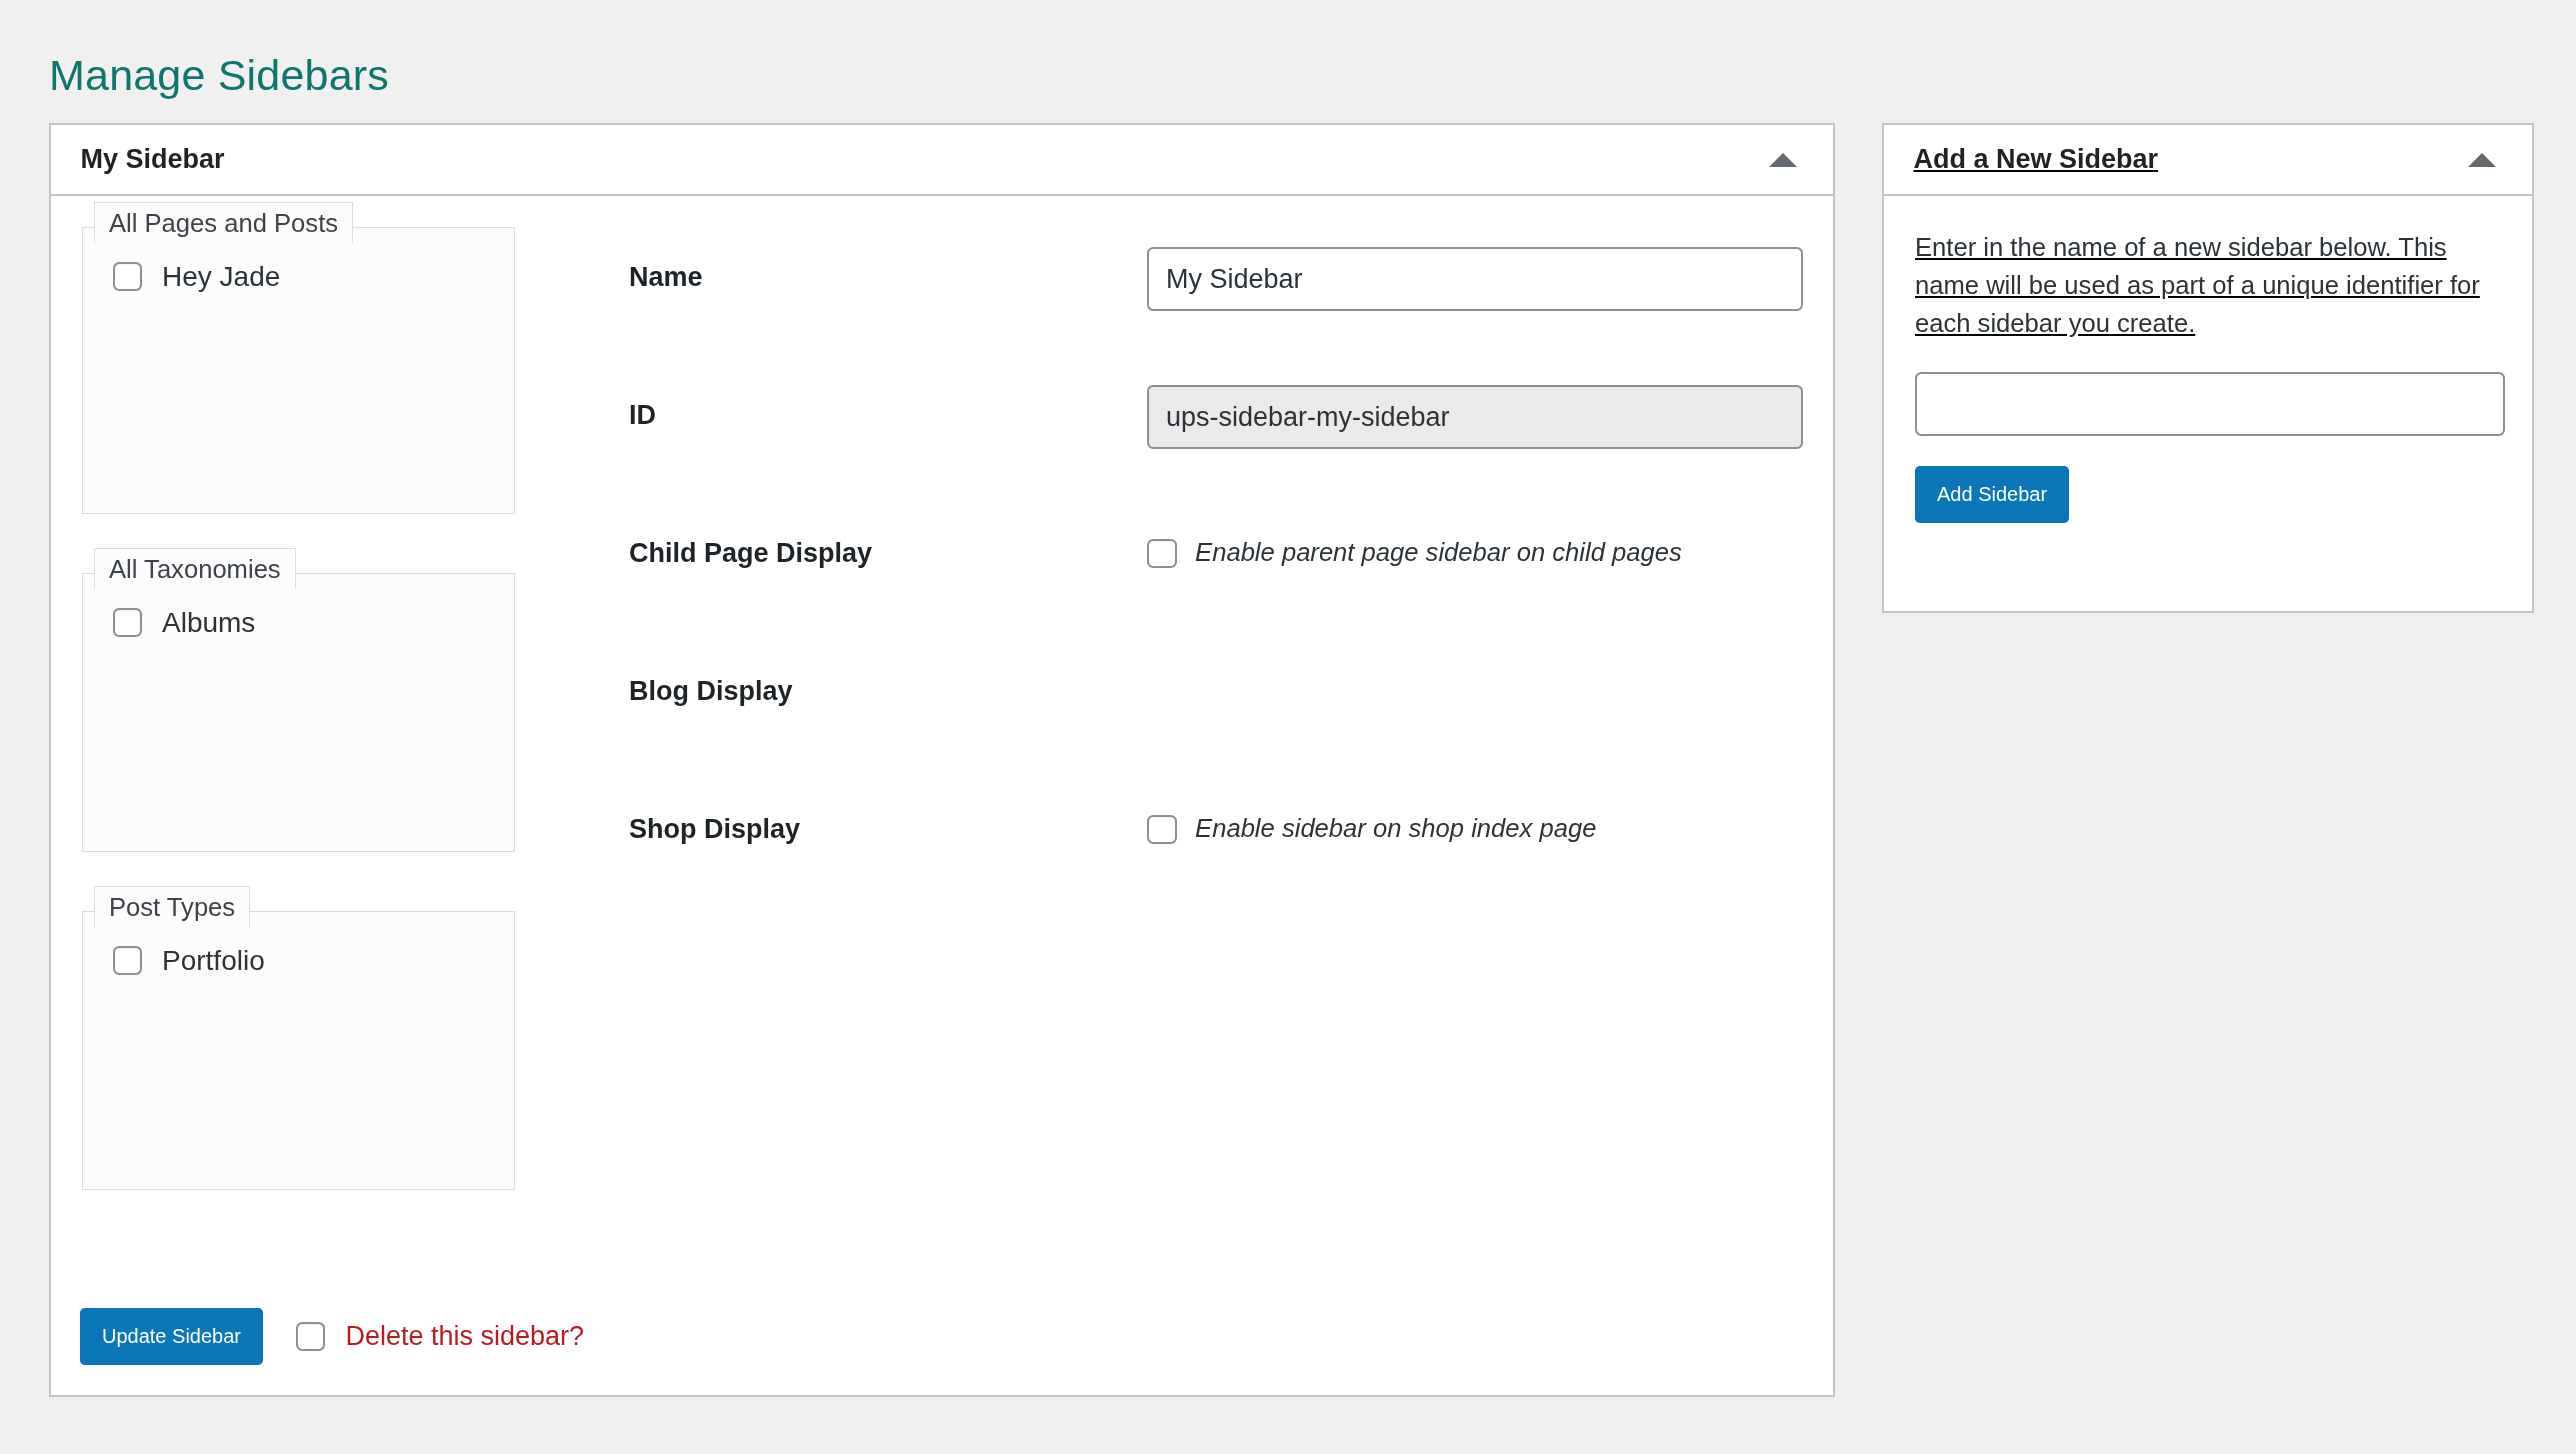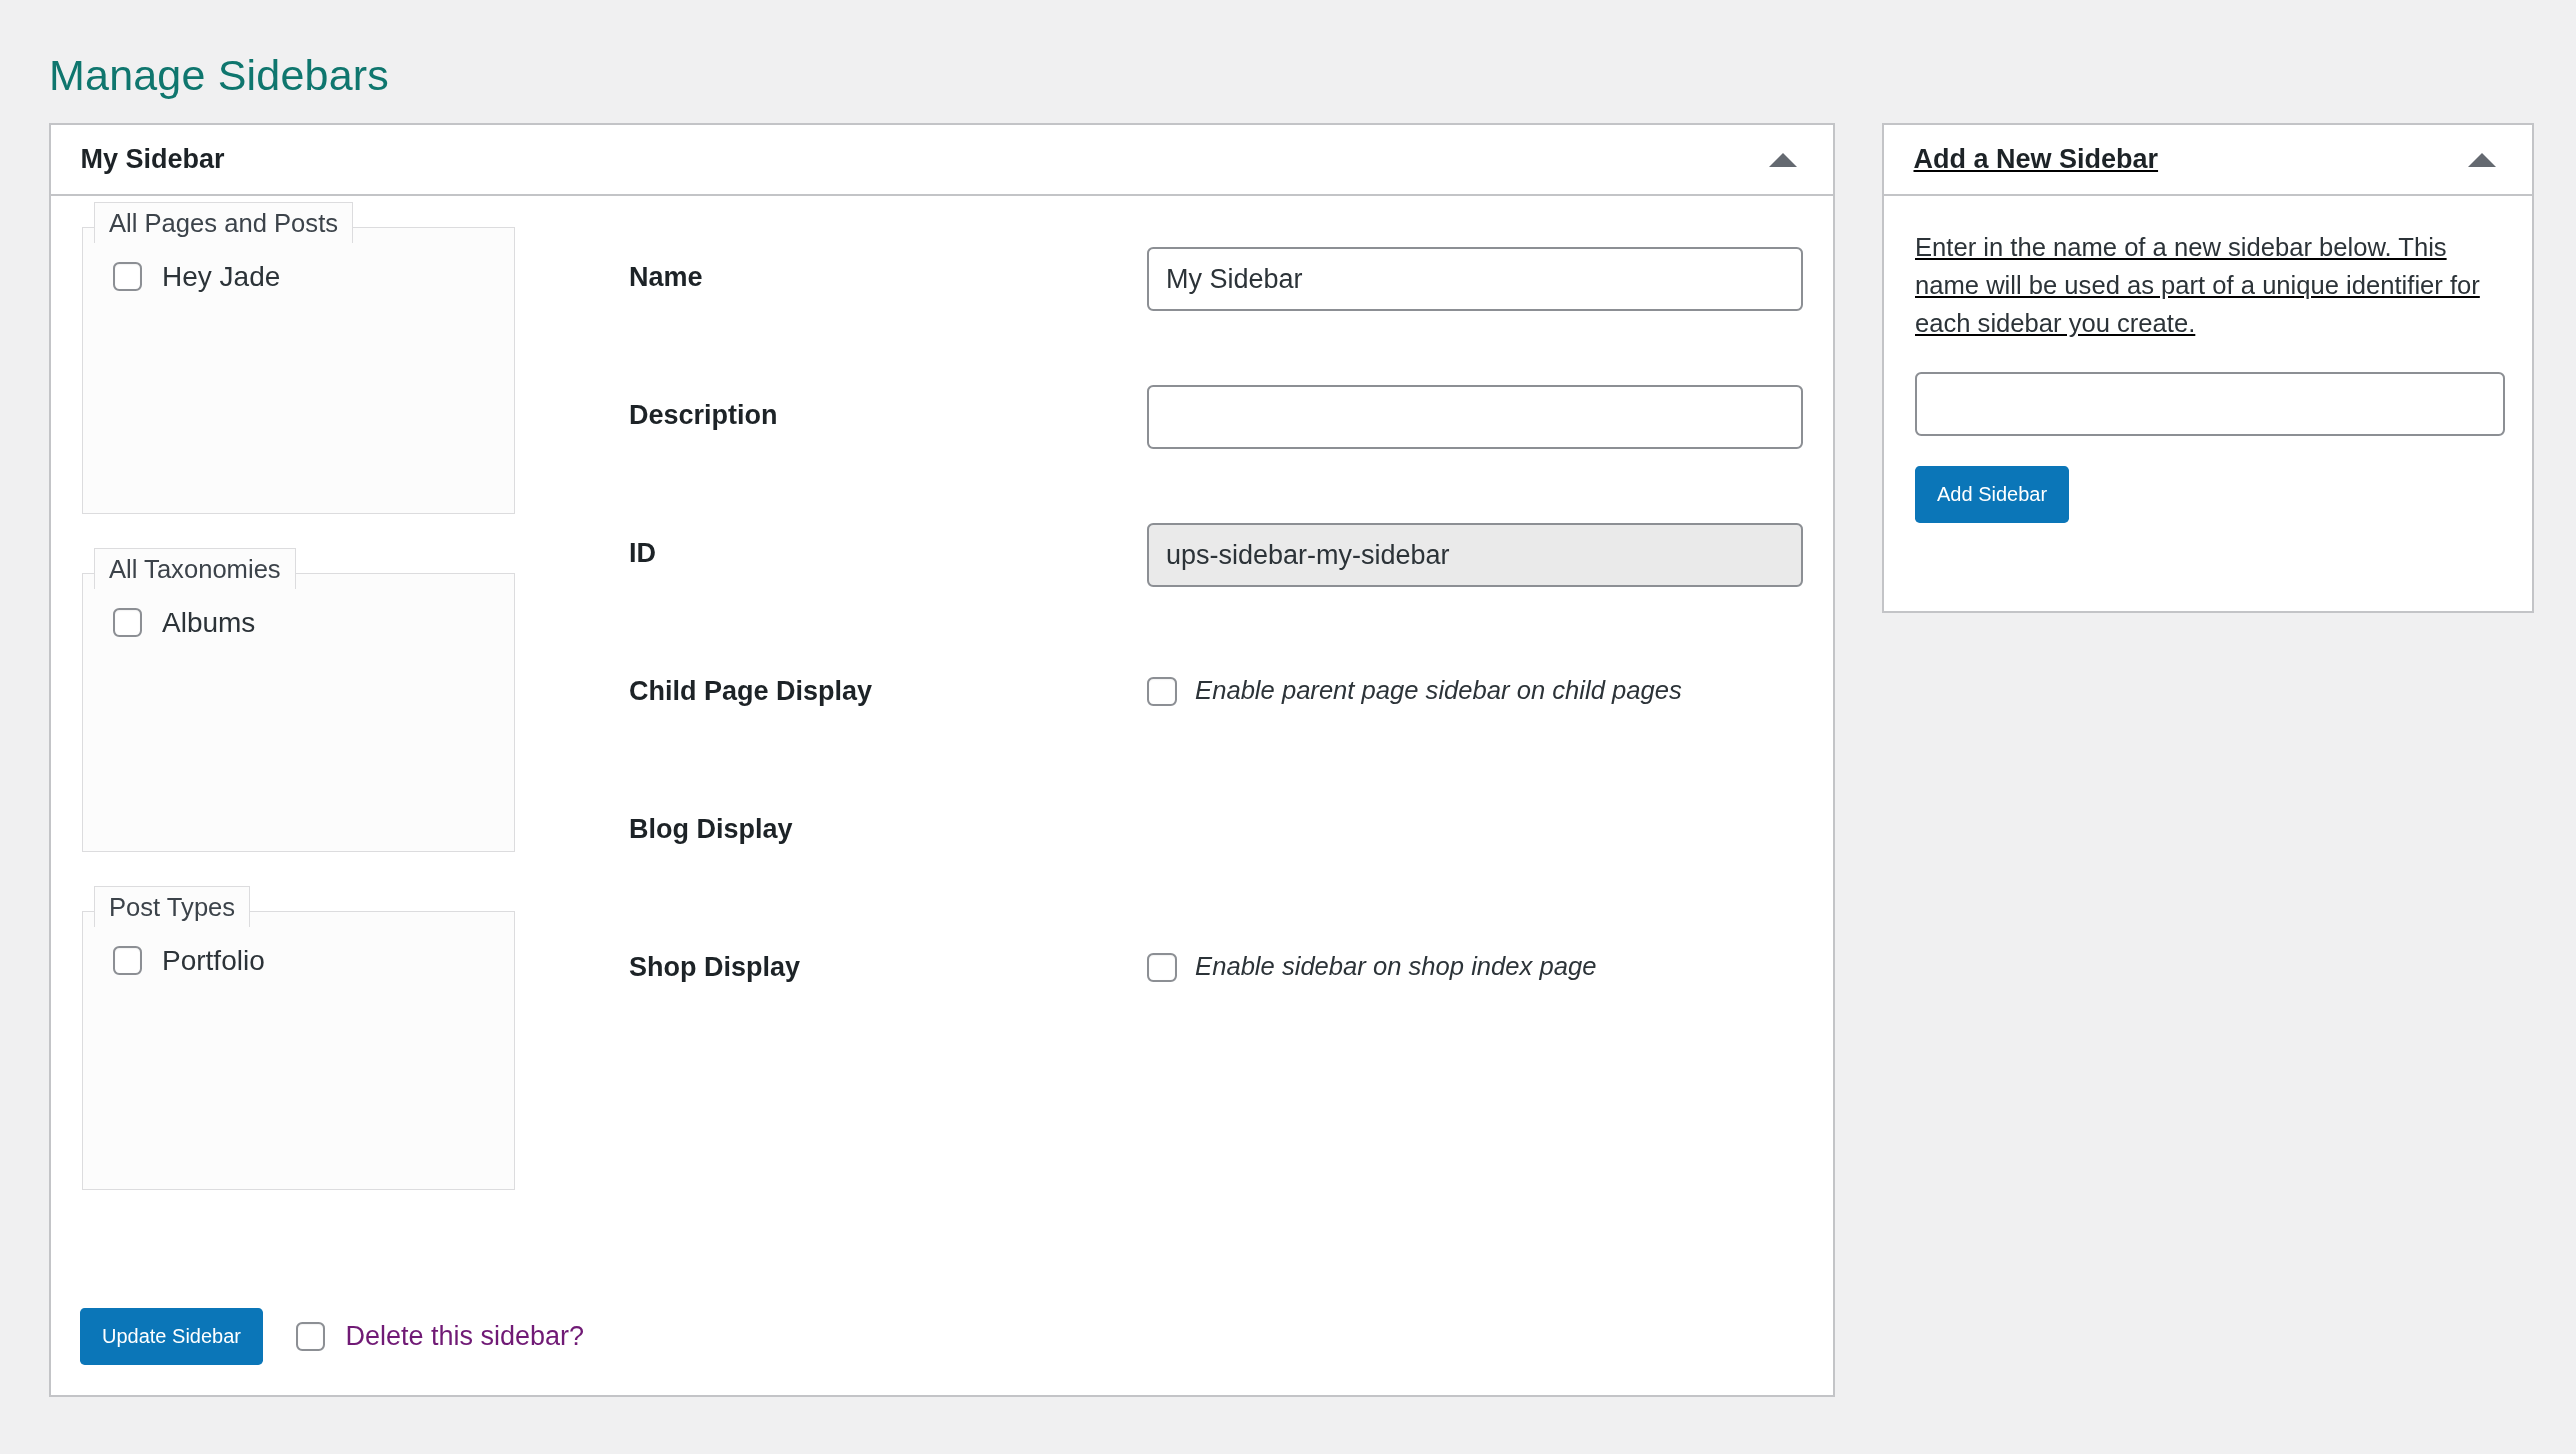--- a/index.html
+++ b/index.html
@@ -211,21 +211,21 @@
     padding: 18px 22px 19.4px 22px;
     cursor: pointer;
   }
   .delete-wrap {
     display: flex;
     align-items: center;
     margin-left: 33px;
   }
   .delete-wrap .cb-label {
     font-size: 27px;
-    color: #701a75;
+    color: #b91c1c;
     margin-left: 20px;
     line-height: 1;
   }
 
   
   #right-panel {
     left: 1882px;
     top: 123px;
     width: 652px;
     height: 490px;
@@ -302,26 +302,20 @@
 
       <div class="form-table">
 
         <div class="form-row">
           <span class="flabel">Name</span>
           <div class="fctrl">
             <input class="text-input" type="text" value="My Sidebar" style="">
           </div>
         </div>
 
-        <div class="form-row">
-          <span class="flabel">Description</span>
-          <div class="fctrl">
-            <input class="text-input" type="text" value="" style="">
-          </div>
-        </div>
 
         <div class="form-row">
           <span class="flabel">ID</span>
           <div class="fctrl">
             <input class="text-input" type="text" disabled="" value="ups-sidebar-my-sidebar" style="">
           </div>
         </div>
 
         <div class="form-row">
           <span class="flabel">Child Page Display</span>

